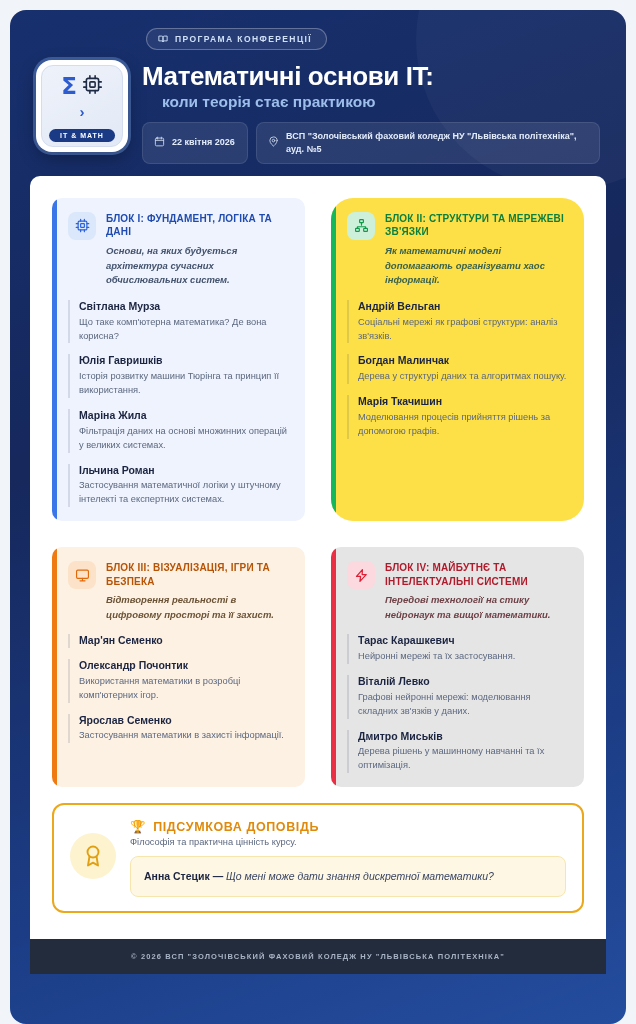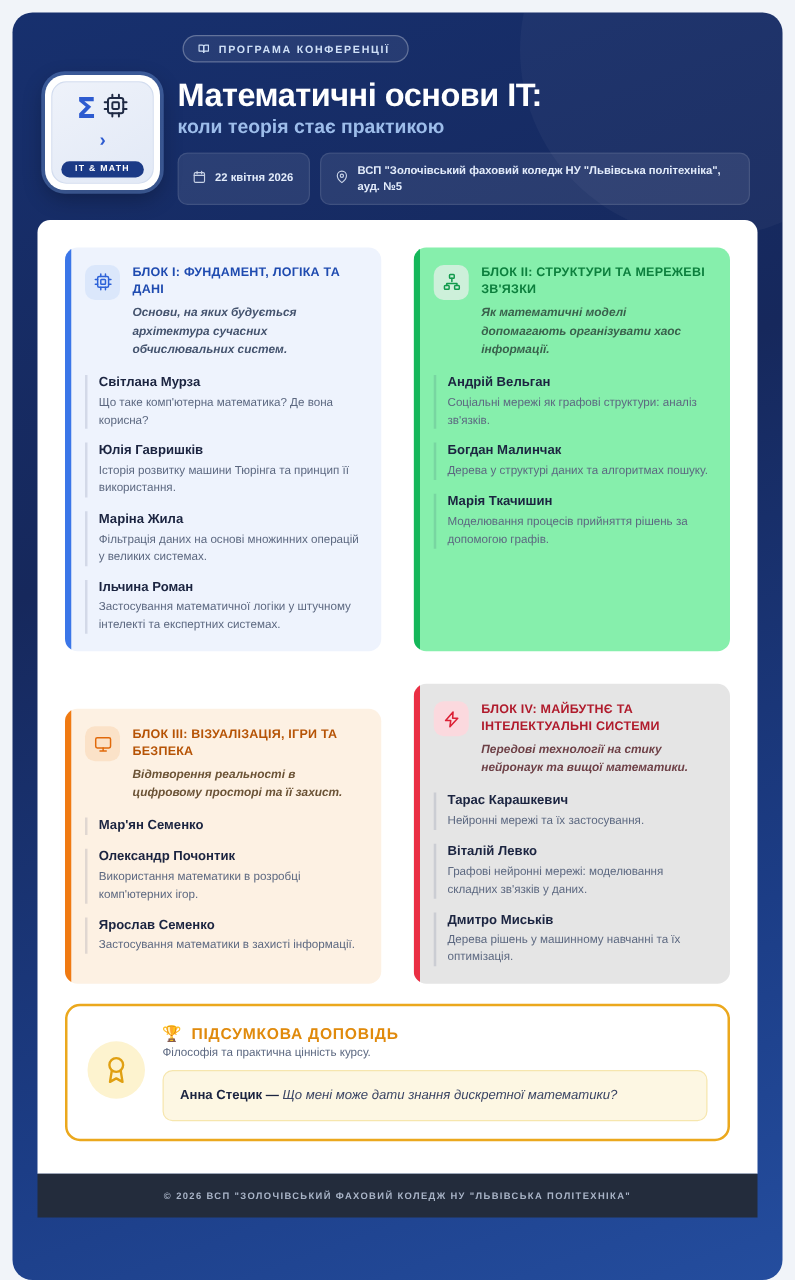--- a/index.html
+++ b/index.html
@@ -77,21 +77,21 @@
     background:#1b3a86;color:#ffffff;
     font-size:7px;font-weight:700;letter-spacing:1px;
     padding:3px 11px;border-radius:999px;white-space:nowrap;
   }
 
   .head-text{flex:1 1 auto;min-width:0;padding-top:2px;}
   .title-main{
     color:#ffffff;font-size:26px;font-weight:700;letter-spacing:-0.4px;line-height:1.12;
   }
   .title-sub{
-    color:#9dbdea;font-size:15.5px;font-weight:700;margin-top:2px;line-height:1.2;
+    color:#9dbdea;font-size:15.5px;font-weight:700;margin-top:2px;line-height:1.2;margin-left:20px;
   }
 
   .meta-row{display:flex;gap:8px;margin-top:10px;}
   .meta-chip{
     display:flex;align-items:center;gap:7px;
     background:rgba(255,255,255,.085);
     border:1px solid rgba(255,255,255,.10);
     border-radius:8px;
     padding:7px 11px;
     color:#e3ecfb;font-size:9px;line-height:1.45;font-weight:600;
@@ -114,22 +114,22 @@
   .block{
     border-radius:10px;
     padding:14px 14px 14px 16px;
     position:relative;
     overflow:hidden;
   }
   .block::before{
     content:"";position:absolute;left:0;top:0;bottom:0;width:5px;border-radius:10px 0 0 10px;
   }
   .b1{background:#eef3fd;} .b1::before{background:#3b76e8;}
-  .b2{background:#86efac;} .b2::before{background:#15b75a;}
-  .b3{background:#fdf1e3;margin-top:20px;} .b3::before{background:#f07a12;}
+  .b2{background:#fde047;border-radius:22px;} .b2::before{background:#15b75a;}
+  .b3{background:#fdf1e3;} .b3::before{background:#f07a12;}
   .b4{background:#e5e5e5;} .b4::before{background:#ea2f44;}
 
   .block-head{display:flex;gap:10px;align-items:flex-start;}
   .block-icon{
     flex:0 0 auto;width:28px;height:28px;border-radius:8px;
     display:flex;align-items:center;justify-content:center;
   }
   .b1 .block-icon{background:#dbe7fb;color:#2d62d8;}
   .b2 .block-icon{background:#cdf0da;color:#109a4b;}
   .b3 .block-icon{background:#fbe2c8;color:#e1690a;}

